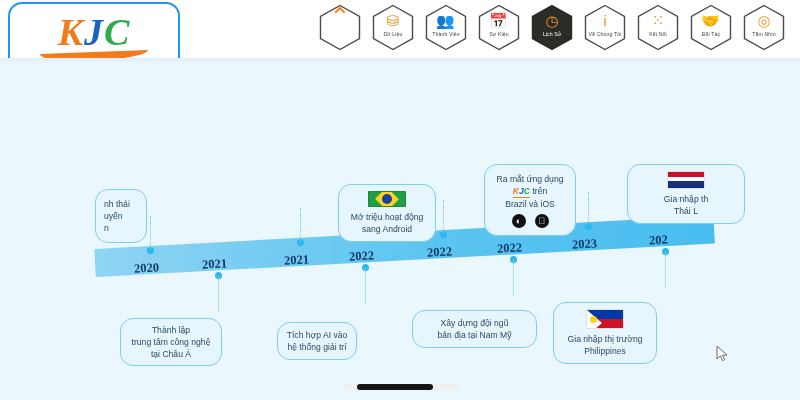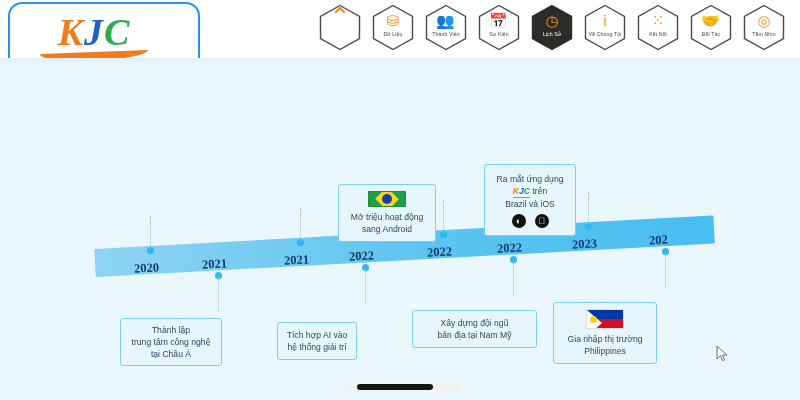--- a/index.html
+++ b/index.html
@@ -8,21 +8,21 @@
     background:#eaf7fd;
     font-family:"Liberation Sans","DejaVu Sans",sans-serif;
     position:relative;
   }
   
   .header{
     position:absolute;left:0;top:0;width:800px;height:58px;
     background:#ffffff;
   }
   .logo-box{
-    position:absolute;left:8px;top:2px;width:192px;height:78px;
+    position:absolute;left:8px;top:2px;width:172px;height:78px;
     border:2px solid #2196f3;border-radius:14px;background:#fff;
     box-sizing:border-box;overflow:hidden;
   }
   .logo-text{
     position:absolute;left:0;top:6px;width:168px;text-align:center;
     font-family:"Liberation Serif","DejaVu Serif",serif;
     font-weight:bold;font-style:italic;font-size:38px;letter-spacing:1px;
     line-height:44px;
   }
   .logo-k{color:#f07c1d;}
@@ -94,21 +94,21 @@
   }
   .dot{
     position:absolute;width:7px;height:7px;border-radius:50%;
     background:#2eb6ee;
   }
   .stem{
     position:absolute;width:0;border-left:1.6px dotted #6ecdf2;
   }
   .card{
     position:absolute;background:#e7f6fd;border:1.3px solid #7ecdf0;
-    border-radius:3px;box-sizing:border-box;
+    border-radius:13px;box-sizing:border-box;
     display:flex;flex-direction:column;align-items:center;
     justify-content:center;
     padding:6px 8px;
     font-size:8.6px;color:#2b4a63;line-height:12px;text-align:center;
   }
   .card .ln{display:block;white-space:nowrap;}
   .flag{width:38px;height:26px;margin-bottom:4px;position:relative;
         border:1px solid rgba(0,0,0,.12);box-sizing:border-box;
         overflow:hidden;border-radius:1px;}
   
@@ -262,20 +262,25 @@
       <span class="stem" style="left: 150px; top: 152.021px; height: 34px;"></span>
       <span class="stem" style="left: 218px; top: 212.339px; height: 36px;"></span>
       <span class="stem" style="left: 300px; top: 143.898px; height: 34px;"></span>
       <span class="stem" style="left: 365px; top: 204.377px; height: 36px;"></span>
       <span class="stem" style="left: 443px; top: 136.153px; height: 34px;"></span>
       <span class="stem" style="left: 513px; top: 196.362px; height: 36px;"></span>
       <span class="stem" style="left: 588px; top: 128.3px; height: 34px;"></span>
       <span class="stem" style="left: 665px; top: 188.13px; height: 36px;"></span>
     </div>
 
+  <div class="card" style="left:95px;top:125px;width:52px;height:54px;align-items:flex-start;">
+    <span class="ln">nh thái</span>
+    <span class="ln">uyến</span>
+    <span class="ln">n</span>
+  </div>
 
 
   <div class="card" style="left:338px;top:120px;width:98px;height:58px;">
     <span class="flag flag-br">
       <span class="dmd"></span>
         <span class="glb"></span>
     </span>
     <span class="ln">Mở triệu hoạt động</span>
     <span class="ln">sang Android</span>
   </div>
@@ -285,20 +290,30 @@
     <span class="ln">
       <span class="kjc-inline kjc-underline"><span class="a">K</span><span class="b">J</span><span class="c">C</span></span> trên
     </span>
     <span class="ln">Brazil và iOS</span>
     <span class="badge-row">
       <span class="badge">◐</span>
       <span class="badge"></span>
     </span>
   </div>
 
+  <div class="card" style="left:627px;top:100px;width:118px;height:60px;">
+    <span class="flag flag-th">
+      <i class="r1"></i>
+        <i class="r2"></i>
+        <i class="r3"></i>
+        <i class="r4"></i>
+    </span>
+    <span class="ln">Gia nhập th</span>
+    <span class="ln">Thái L</span>
+  </div>
 
   <div class="card" style="left:277px;top:258px;width:80px;height:38px;">
     <span class="ln">Tích hợp AI vào</span>
     <span class="ln">hệ thống giải trí</span>
   </div>
 
   <div class="card" style="left:120px;top:254px;width:102px;height:48px;">
     <span class="ln">Thành lập</span>
     <span class="ln">trung tâm công nghệ</span>
     <span class="ln">tại Châu Á</span>

